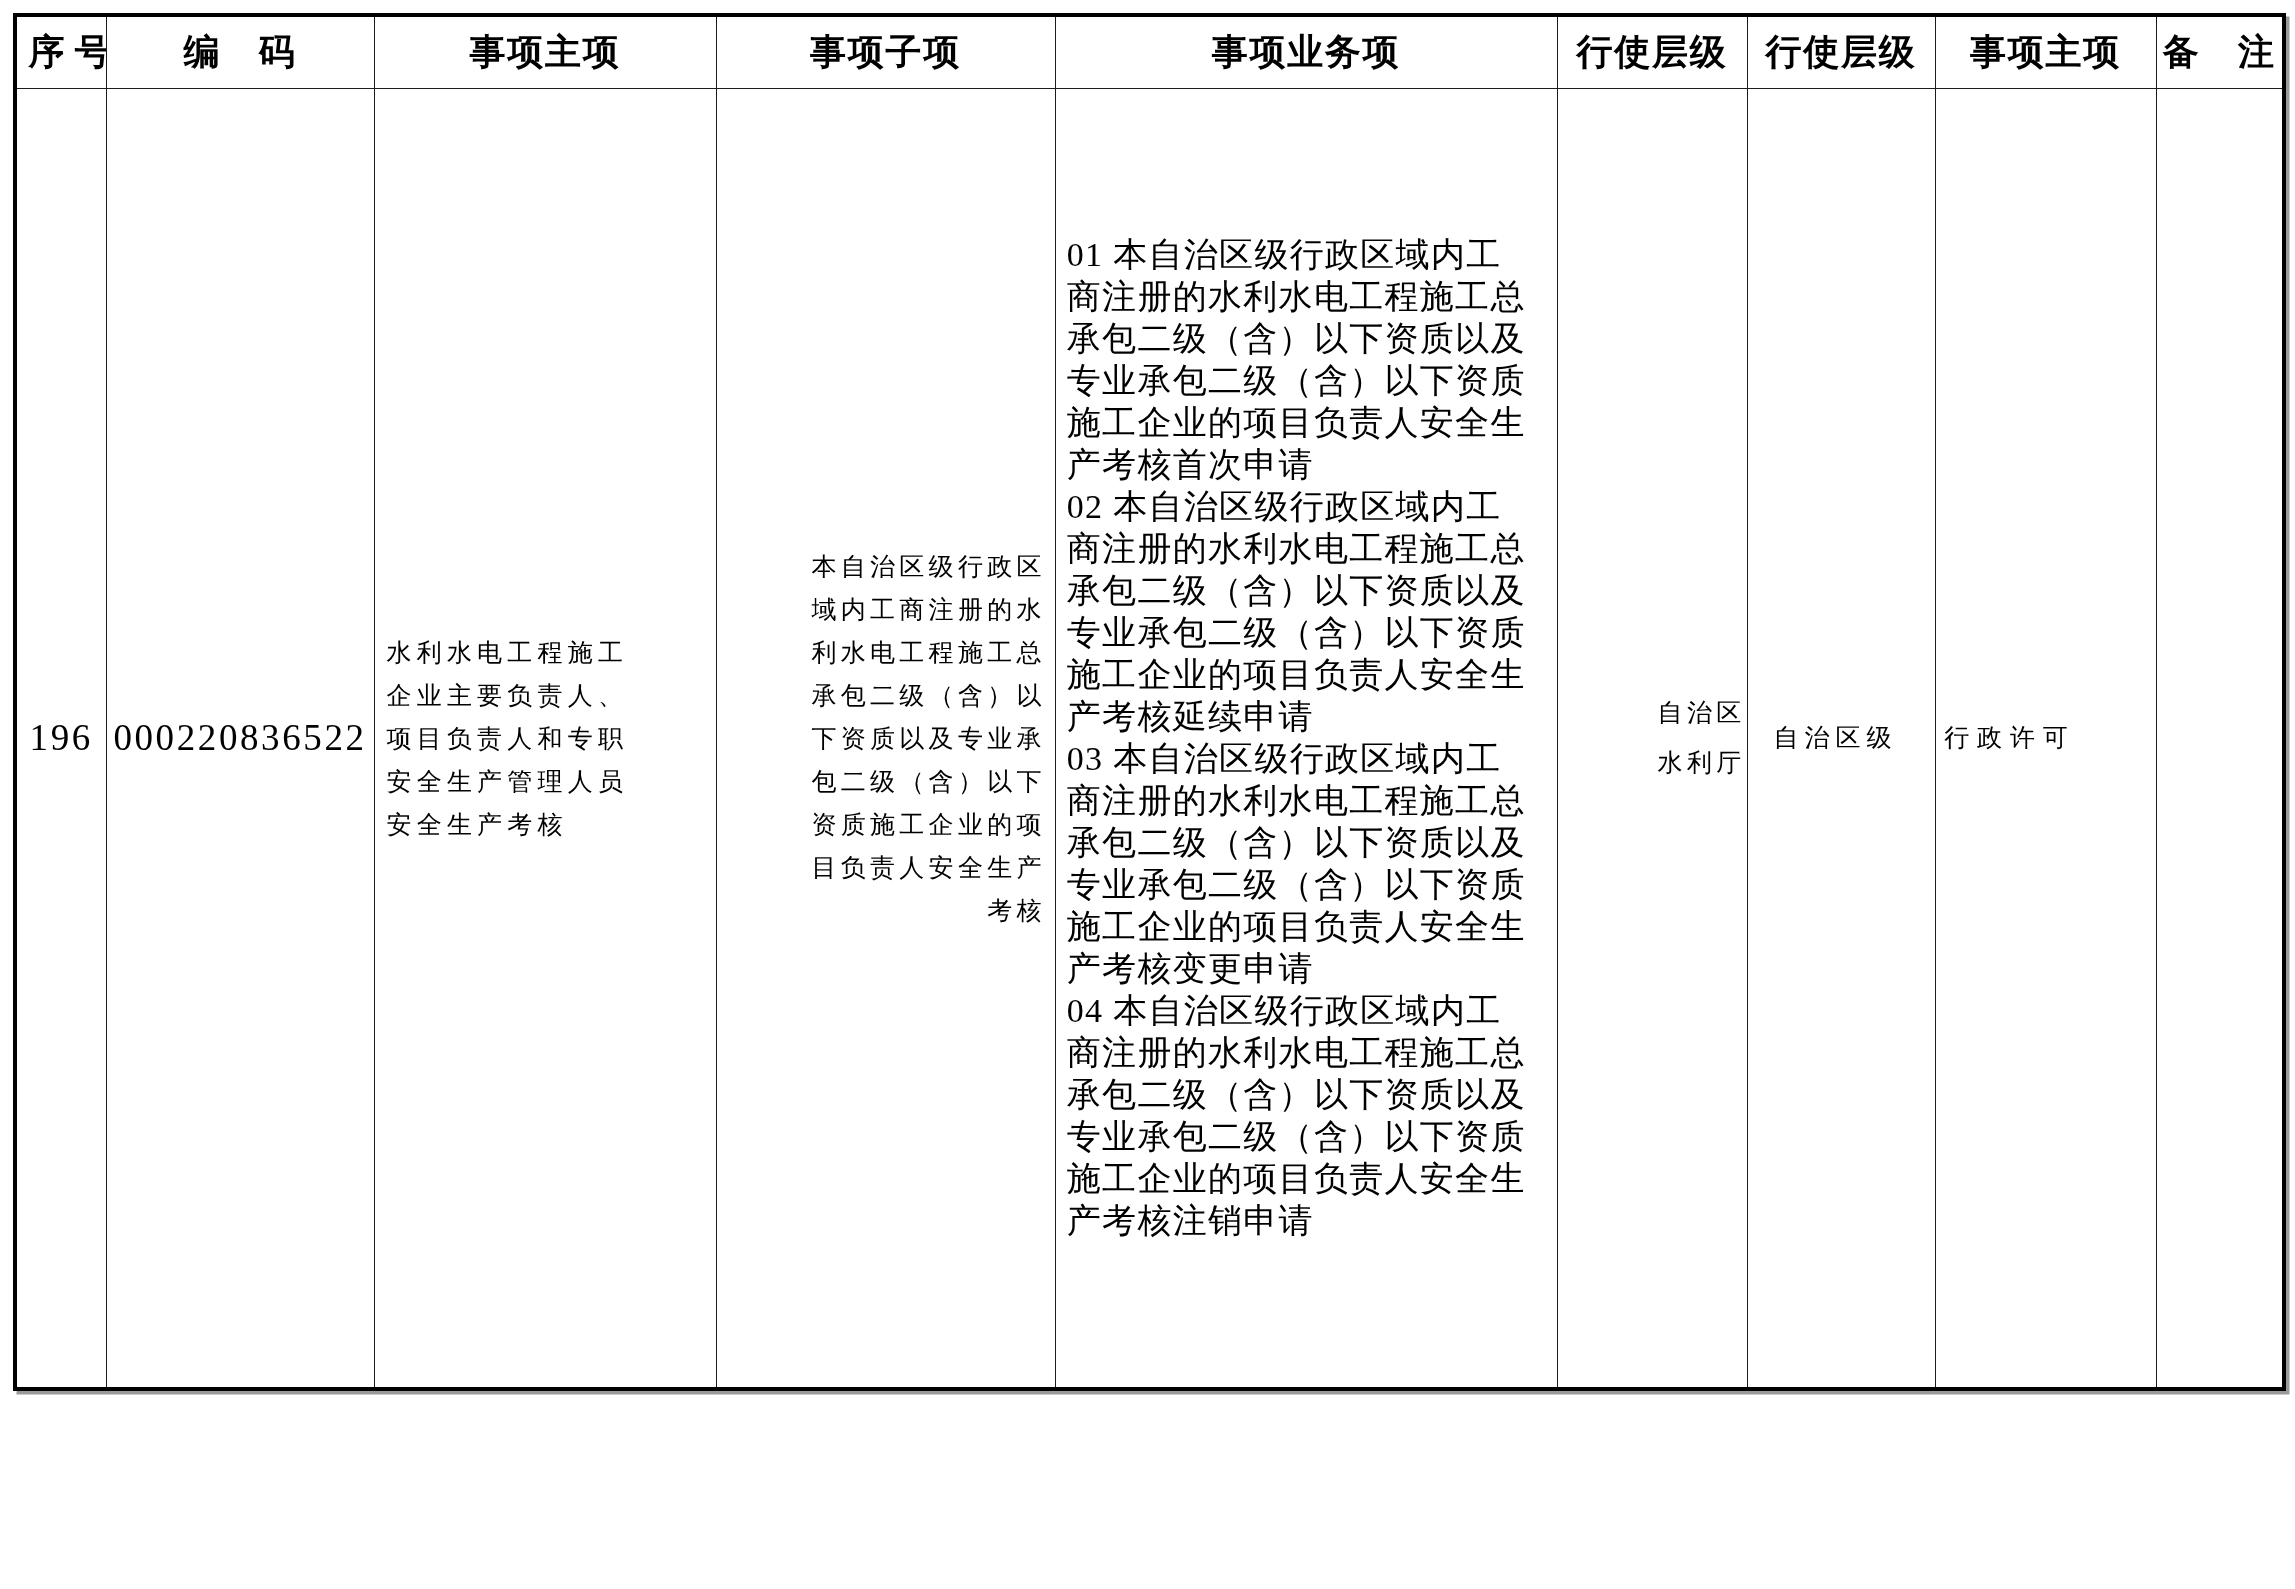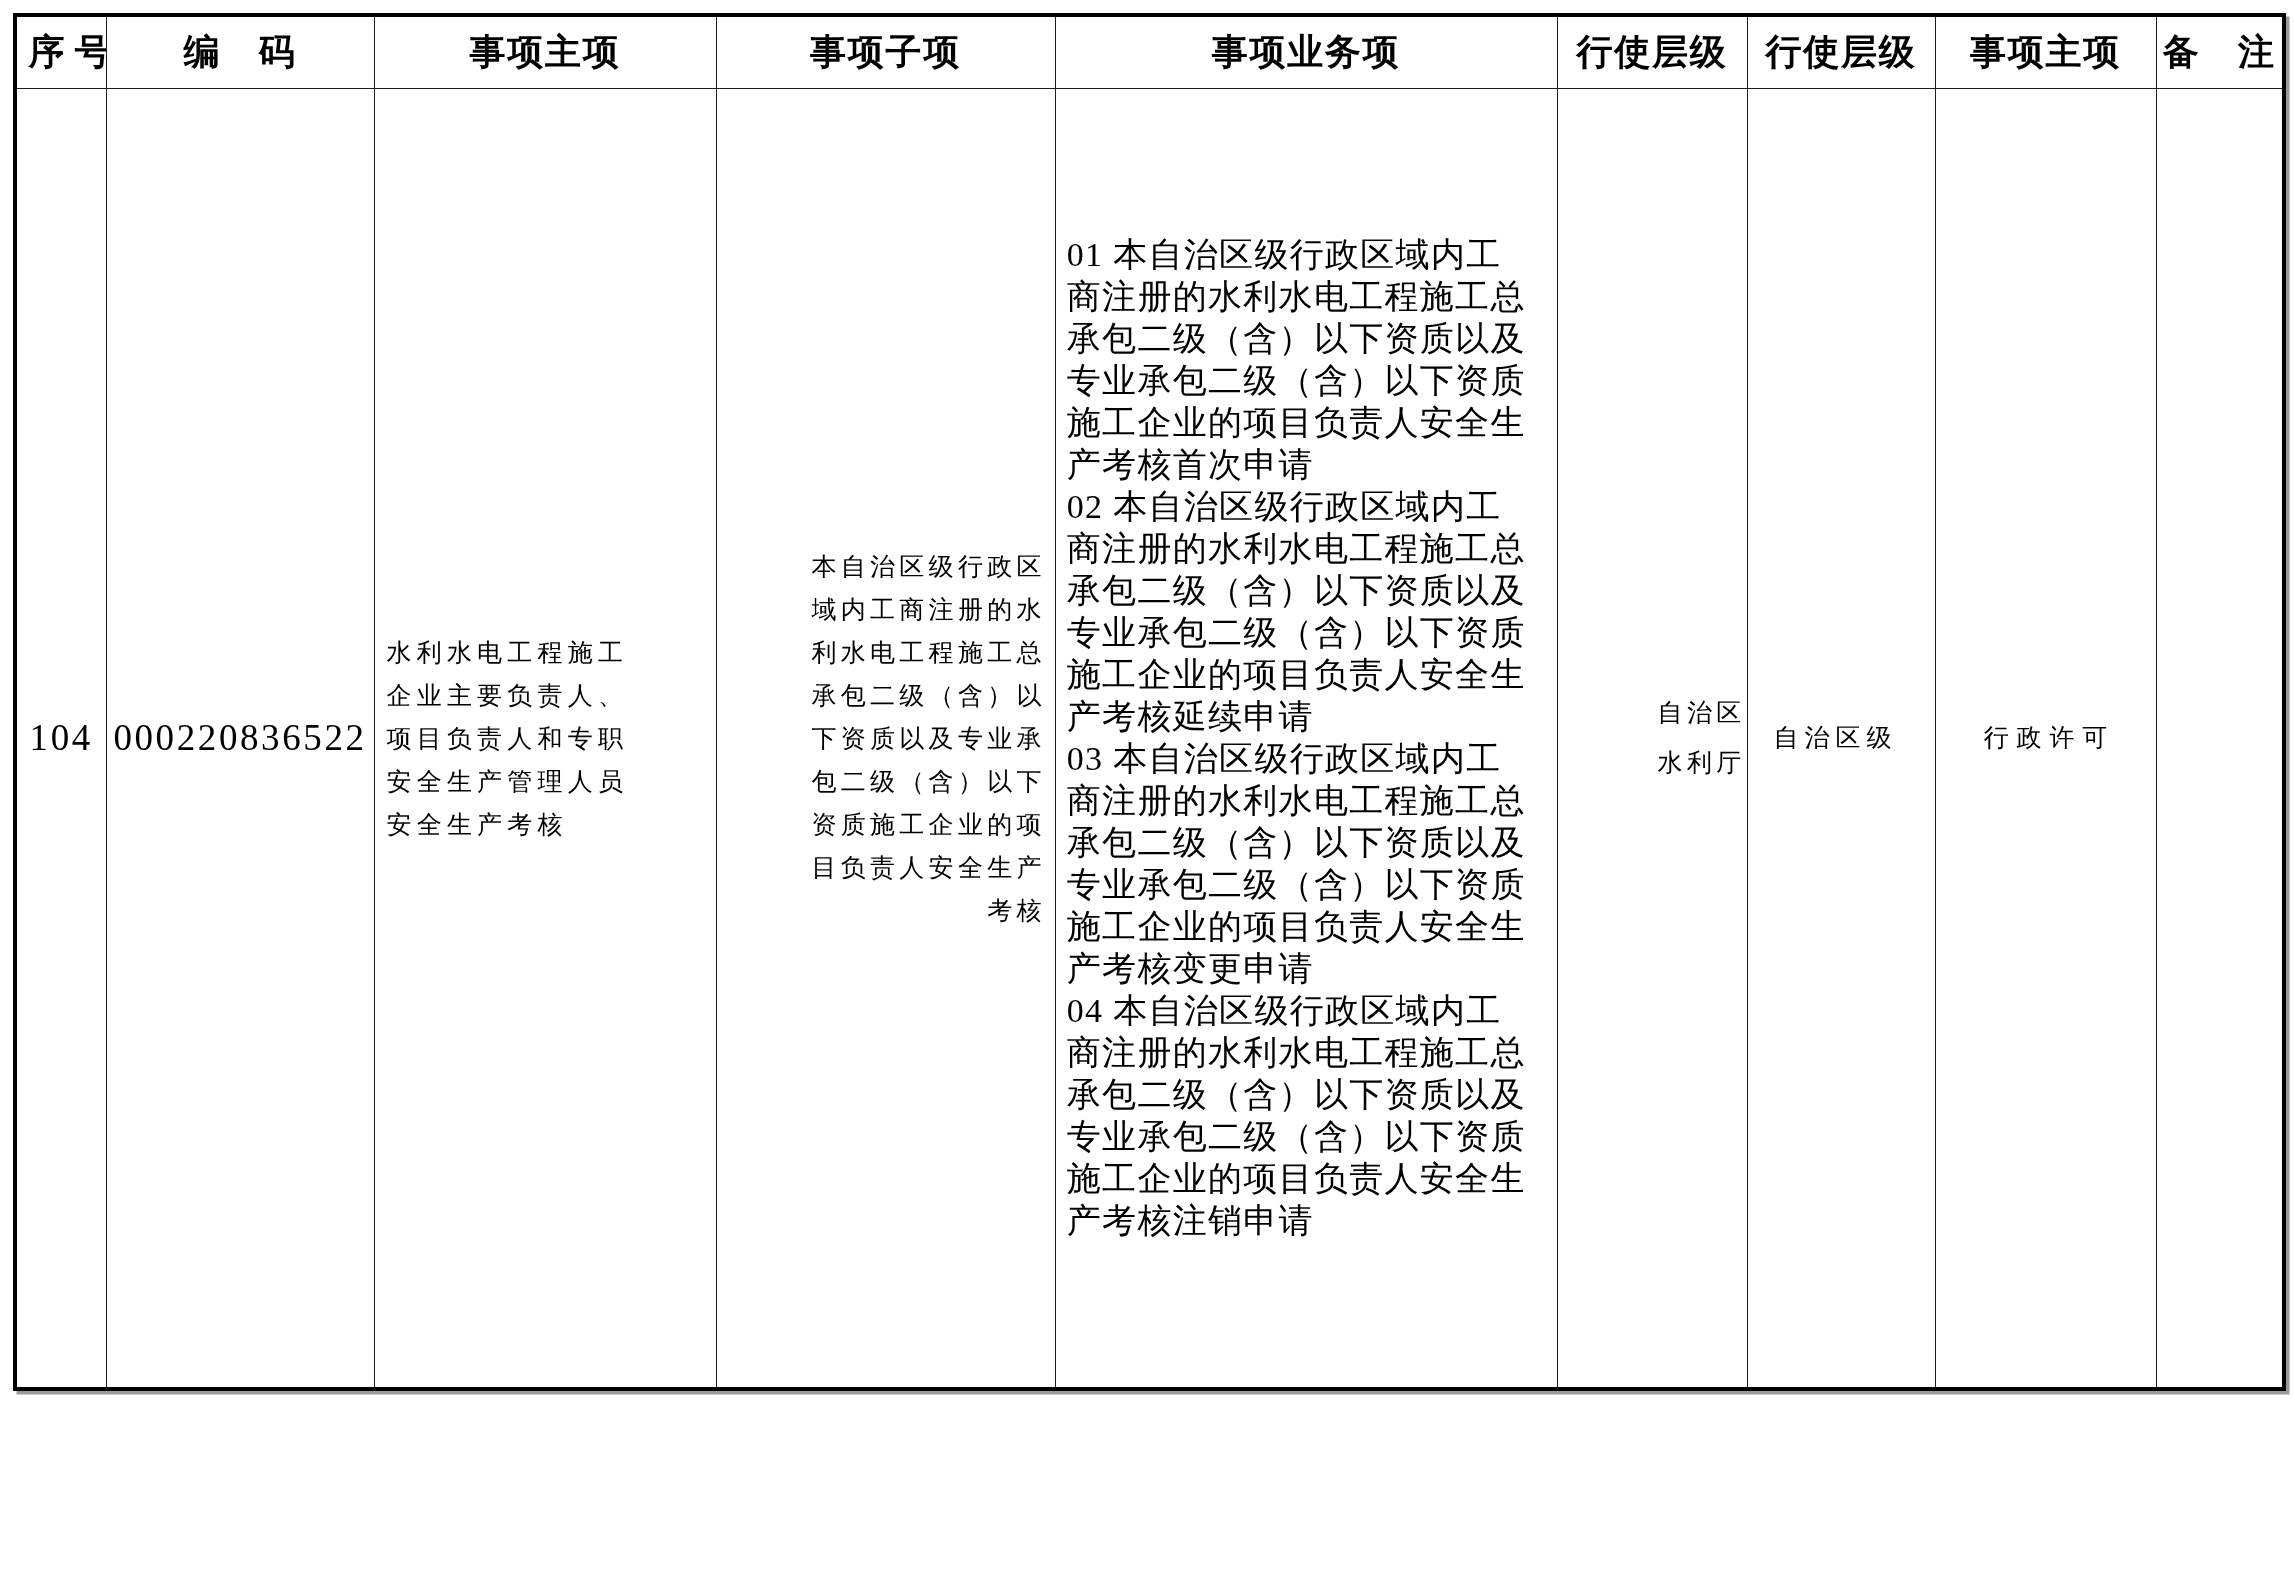--- a/index.html
+++ b/index.html
@@ -80,21 +80,21 @@
     letter-spacing: 4.3px;
     line-height: 50px;
   }
   td.cell-exercise-level {
     text-align: left;
     letter-spacing: 6px;
     text-indent: 6px;
     padding-left: 20px;
   }
   td.cell-item-type {
-    text-align: center;
+    text-align: left;
     letter-spacing: 7.8px;
     text-indent: 7.8px;
   }
   td.cell-remark {
     text-align: center;
   }
 </style>
 </head>
 <body>
 
@@ -118,21 +118,21 @@
       <th>事项子项</th>
       <th>事项业务项</th>
       <th>行使层级</th>
       <th>行使层级</th>
       <th>事项主项</th>
       <th>备　注</th>
     </tr>
   </thead>
   <tbody>
     <tr>
-      <td class="cell-serial">104</td>
+      <td class="cell-serial">196</td>
       <td class="cell-code">000220836522</td>
       <td class="cell-main-item">水利水电工程施工
 企业主要负责人、
 项目负责人和专职
 安全生产管理人员
 安全生产考核</td>
       <td class="cell-sub-item">本自治区级行政区
 域内工商注册的水
 利水电工程施工总
 承包二级（含）以

